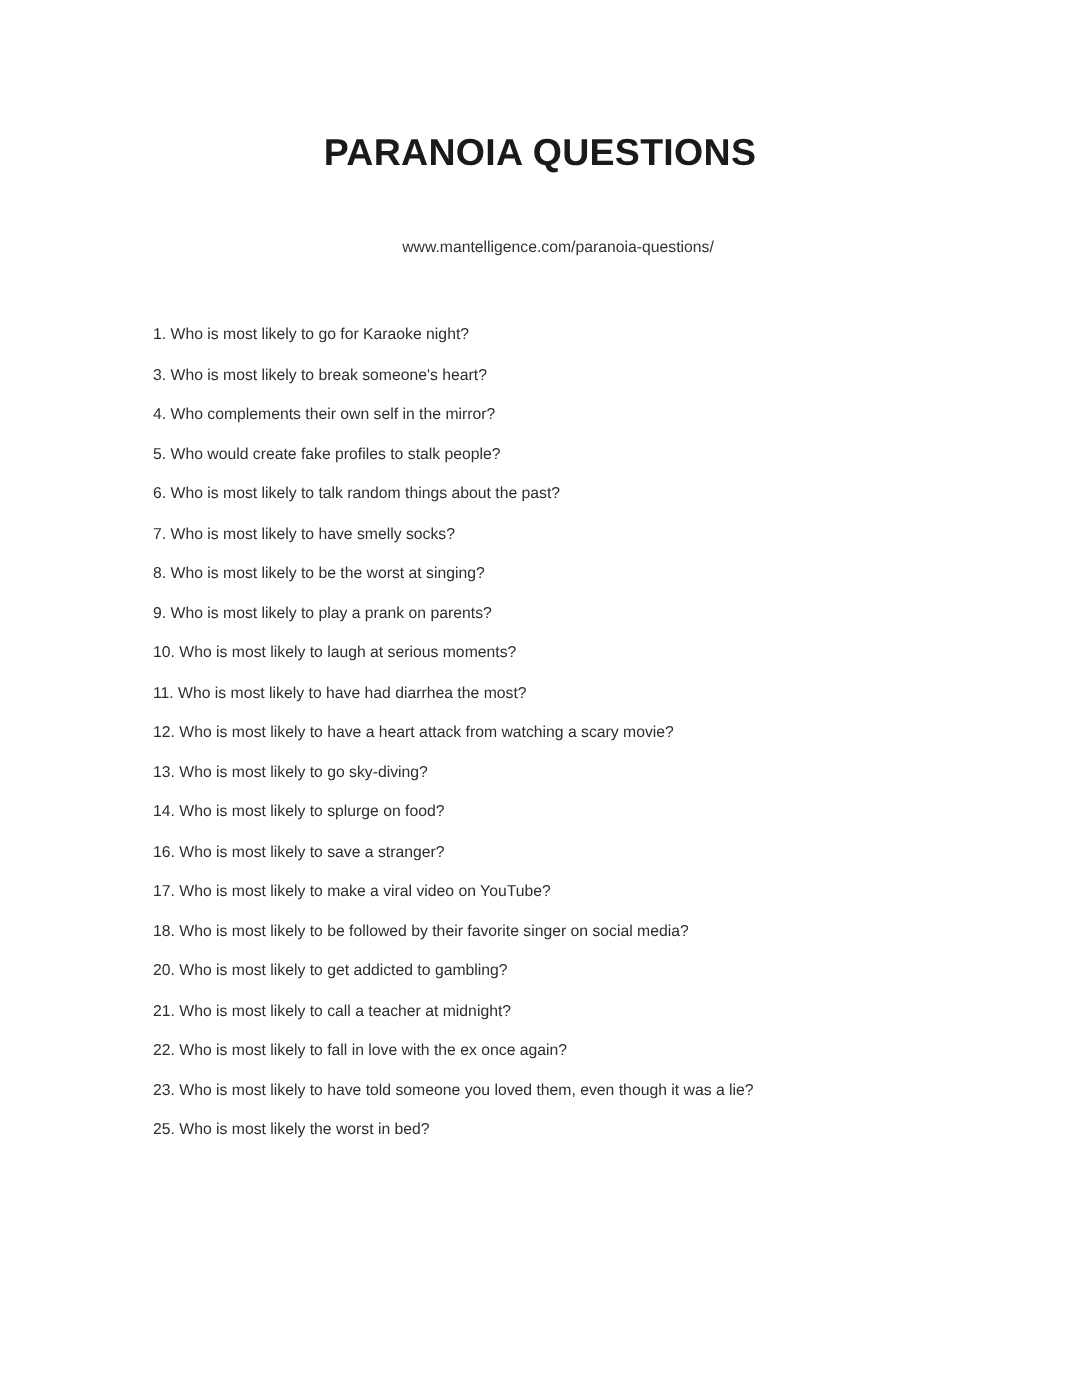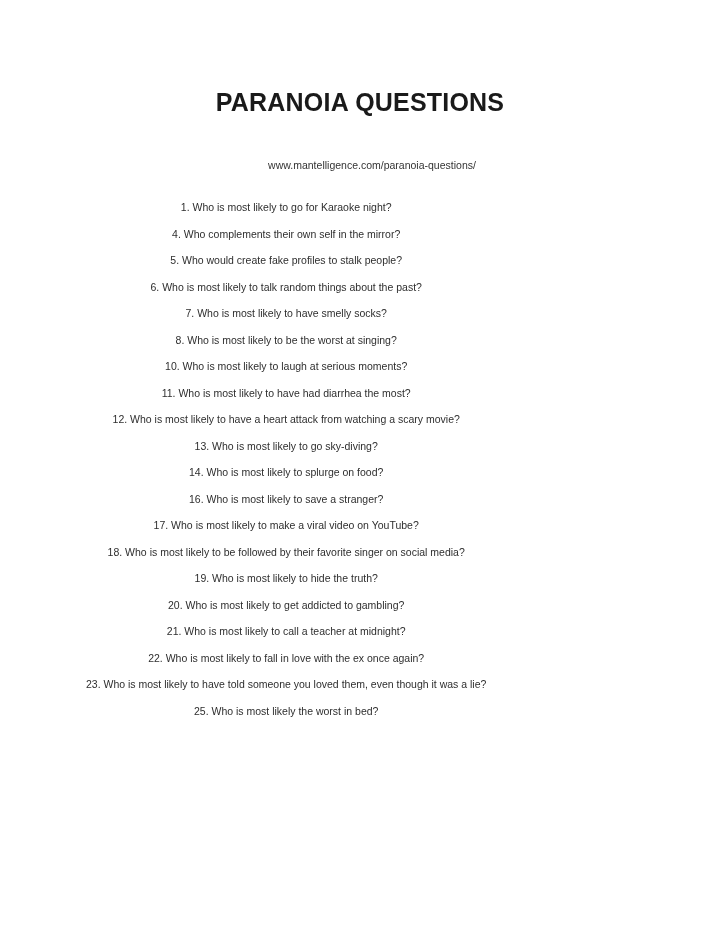--- a/index.html
+++ b/index.html
@@ -41,54 +41,54 @@
       top: 147px;
       text-align: center;
       font-size: 10.5px;
       color: #333333;
       margin: 12px;
     }
     .list {
       position: absolute;
       left: 86px;
       top: 199px;
-      margin: 0;
+      margin: 16px;
       padding: 0;
       list-style: none;
-      text-align: center;
     }
     .list li {
       height: 26.5px;
       line-height: 16px;
       font-size: 10.5px;
       color: #2e2e2e;
       white-space: nowrap;
     }
   </style>
 </head>
 <body>
 
 <div class="page">
   <h1 class="title">PARANOIA QUESTIONS</h1>
   <p class="url">www.mantelligence.com/paranoia-questions/</p>
   <ul class="list">
     <li>1. Who is most likely to go for Karaoke night?</li>
+    <li>3. Who is most likely to break someone's heart?</li>
     <li>4. Who complements their own self in the mirror?</li>
     <li>5. Who would create fake profiles to stalk people?</li>
     <li>6. Who is most likely to talk random things about the past?</li>
     <li>7. Who is most likely to have smelly socks?</li>
     <li>8. Who is most likely to be the worst at singing?</li>
+    <li>9. Who is most likely to play a prank on parents?</li>
     <li>10. Who is most likely to laugh at serious moments?</li>
     <li>11. Who is most likely to have had diarrhea the most?</li>
     <li>12. Who is most likely to have a heart attack from watching a scary movie?</li>
     <li>13. Who is most likely to go sky-diving?</li>
     <li>14. Who is most likely to splurge on food?</li>
     <li>16. Who is most likely to save a stranger?</li>
     <li>17. Who is most likely to make a viral video on YouTube?</li>
     <li>18. Who is most likely to be followed by their favorite singer on social media?</li>
-    <li>19. Who is most likely to hide the truth?</li>
     <li>20. Who is most likely to get addicted to gambling?</li>
     <li>21. Who is most likely to call a teacher at midnight?</li>
     <li>22. Who is most likely to fall in love with the ex once again?</li>
     <li>23. Who is most likely to have told someone you loved them, even though it was a lie?</li>
     <li>25. Who is most likely the worst in bed?</li>
   </ul>
 </div>
 
 </body></html>

